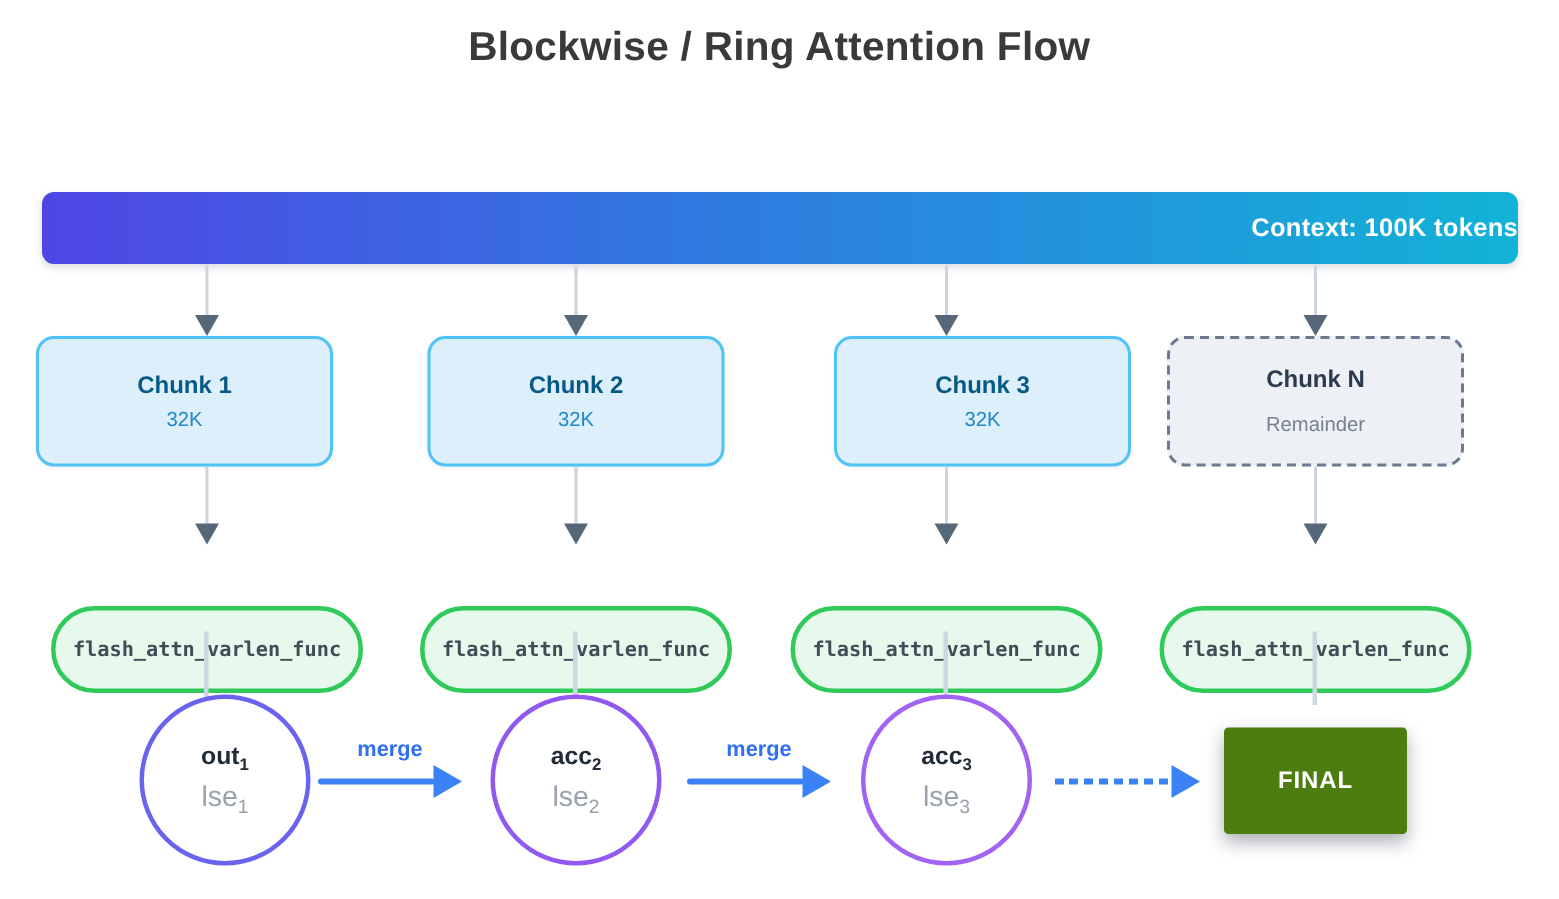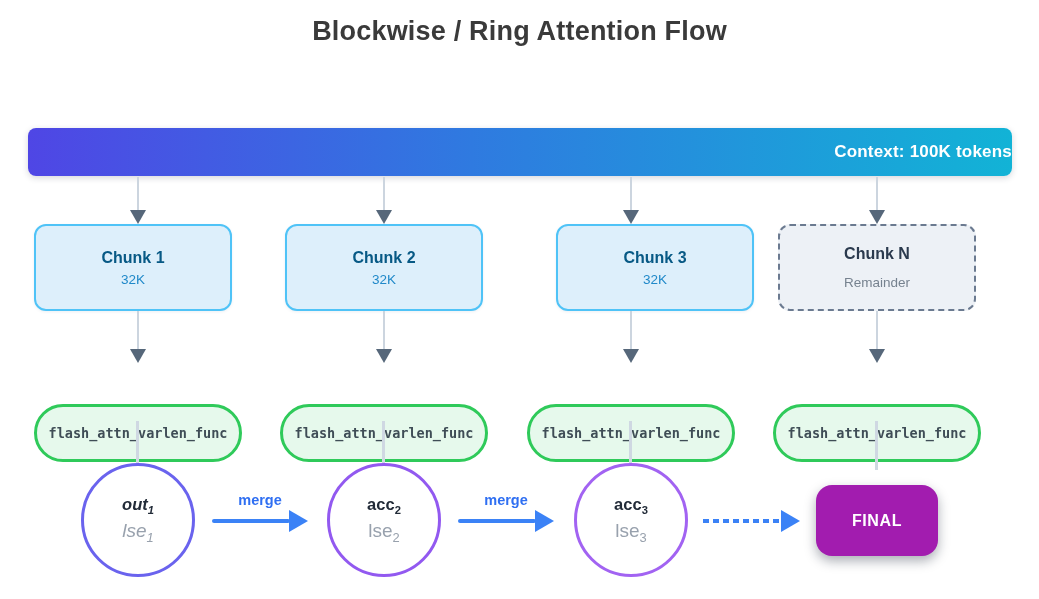--- a/index.html
+++ b/index.html
@@ -51,21 +51,21 @@
   .merge-label{position:absolute;top:492px;width:96px;text-align:center;
     font-size:14.5px;font-weight:bold;color:#2f6ff2;}
   .hline{position:absolute;top:519px;height:4px;background:#3b82f6;border-radius:2px;}
   .hline-dashed{position:absolute;top:519px;height:4px;
     background:repeating-linear-gradient(90deg,#3b82f6 0 6px,transparent 6px 10px);}
   .tri-right{position:absolute;top:510px;width:0;height:0;
     border-top:11px solid transparent;border-bottom:11px solid transparent;
     border-left:19px solid #3b82f6;}
 
   .final{position:absolute;left:816px;top:485px;width:122px;height:71px;
-    background:#a21caf;border-radius:16px;display:flex;align-items:center;justify-content:center;
+    background:#4d7c0f;border-radius:3px;display:flex;align-items:center;justify-content:center;
     box-shadow:0 5px 12px rgba(15,23,42,.35);}
   .final span{color:#ffffff;font-weight:bold;font-size:16px;letter-spacing:.6px;}
 </style>
 </head>
 <body>
 
 <div class="canvas">
 
   <h1 class="page-title">Blockwise / Ring Attention Flow</h1>
 
@@ -75,21 +75,21 @@
 
   <div class="vline" style="left:137px;top:177px;height:33px;"></div>
   <div class="tri-down" style="left:130px;top:210px;"></div>
   <div class="vline" style="left:383px;top:177px;height:33px;"></div>
   <div class="tri-down" style="left:376px;top:210px;"></div>
   <div class="vline" style="left:630px;top:177px;height:33px;"></div>
   <div class="tri-down" style="left:623px;top:210px;"></div>
   <div class="vline" style="left:876px;top:177px;height:33px;"></div>
   <div class="tri-down" style="left:869px;top:210px;"></div>
 
-  <div class="chunk" style="left:34px;">
+  <div class="chunk" style="left:24px;">
     <div class="chunk-title">Chunk 1</div>
     <div class="chunk-sub">32K</div>
   </div>
   <div class="chunk" style="left:285px;">
     <div class="chunk-title">Chunk 2</div>
     <div class="chunk-sub">32K</div>
   </div>
   <div class="chunk" style="left:532px;margin-left:24px;">
     <div class="chunk-title">Chunk 3</div>
     <div class="chunk-sub">32K</div>
@@ -119,21 +119,21 @@
   </div>
   <div class="pill" style="left:773px;">
     <span>flash_attn_varlen_func</span>
   </div>
 
   <div class="vline thick" style="left:136px;top:421px;height:44px;"></div>
   <div class="vline thick" style="left:382px;top:421px;height:44px;"></div>
   <div class="vline thick" style="left:629px;top:421px;height:44px;"></div>
   <div class="vline thick" style="left:875px;top:421px;height:49px;"></div>
 
-  <div class="node node-0" style="left:81px;font-style:italic;">
+  <div class="node node-0" style="left:93px;">
     <div class="node-main"><span>out</span><sub>1</sub></div>
     <div class="node-sec"><span>lse</span><sub>1</sub></div>
   </div>
   <div class="node node-1" style="left:327px;">
     <div class="node-main"><span>acc</span><sub>2</sub></div>
     <div class="node-sec"><span>lse</span><sub>2</sub></div>
   </div>
   <div class="node node-2" style="left:574px;">
     <div class="node-main"><span>acc</span><sub>3</sub></div>
     <div class="node-sec"><span>lse</span><sub>3</sub></div>

